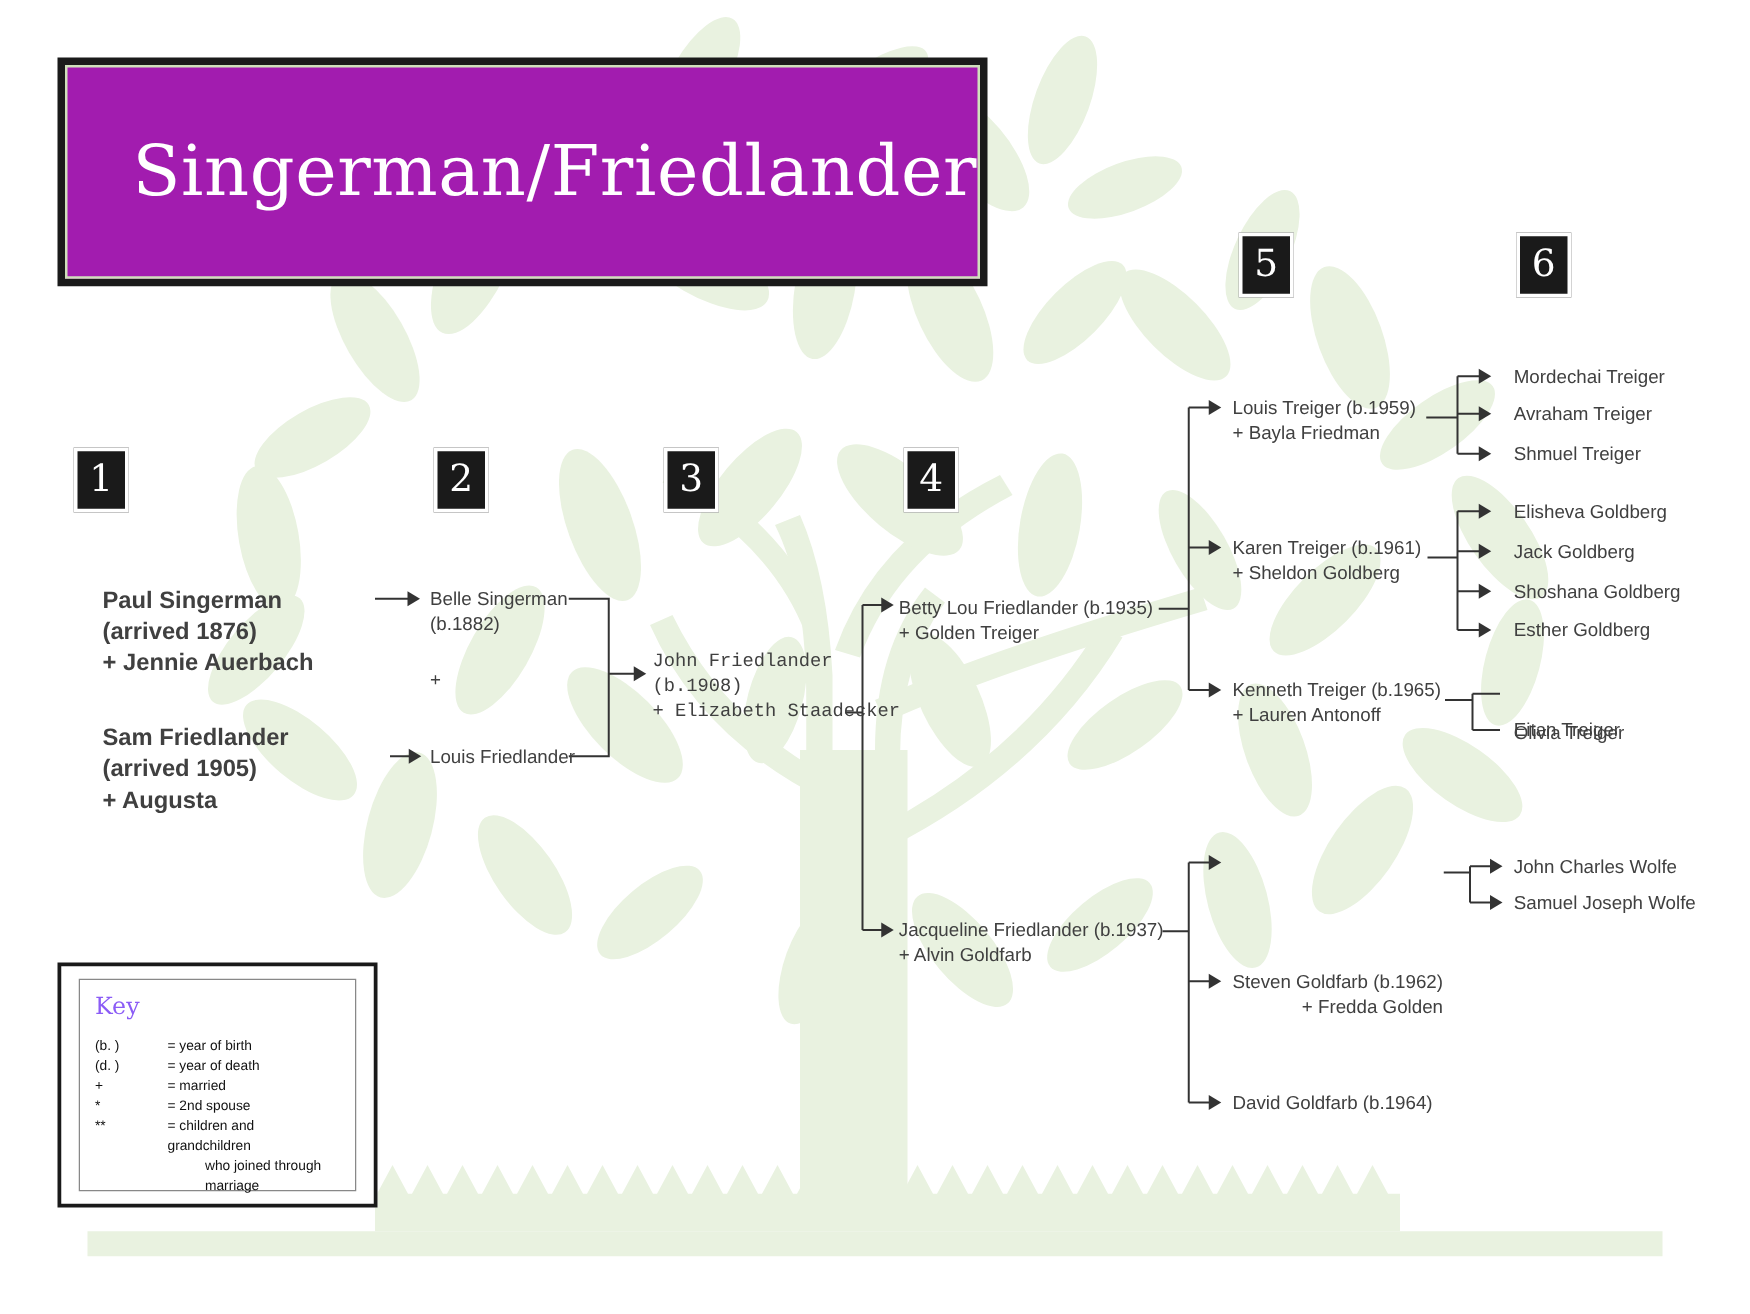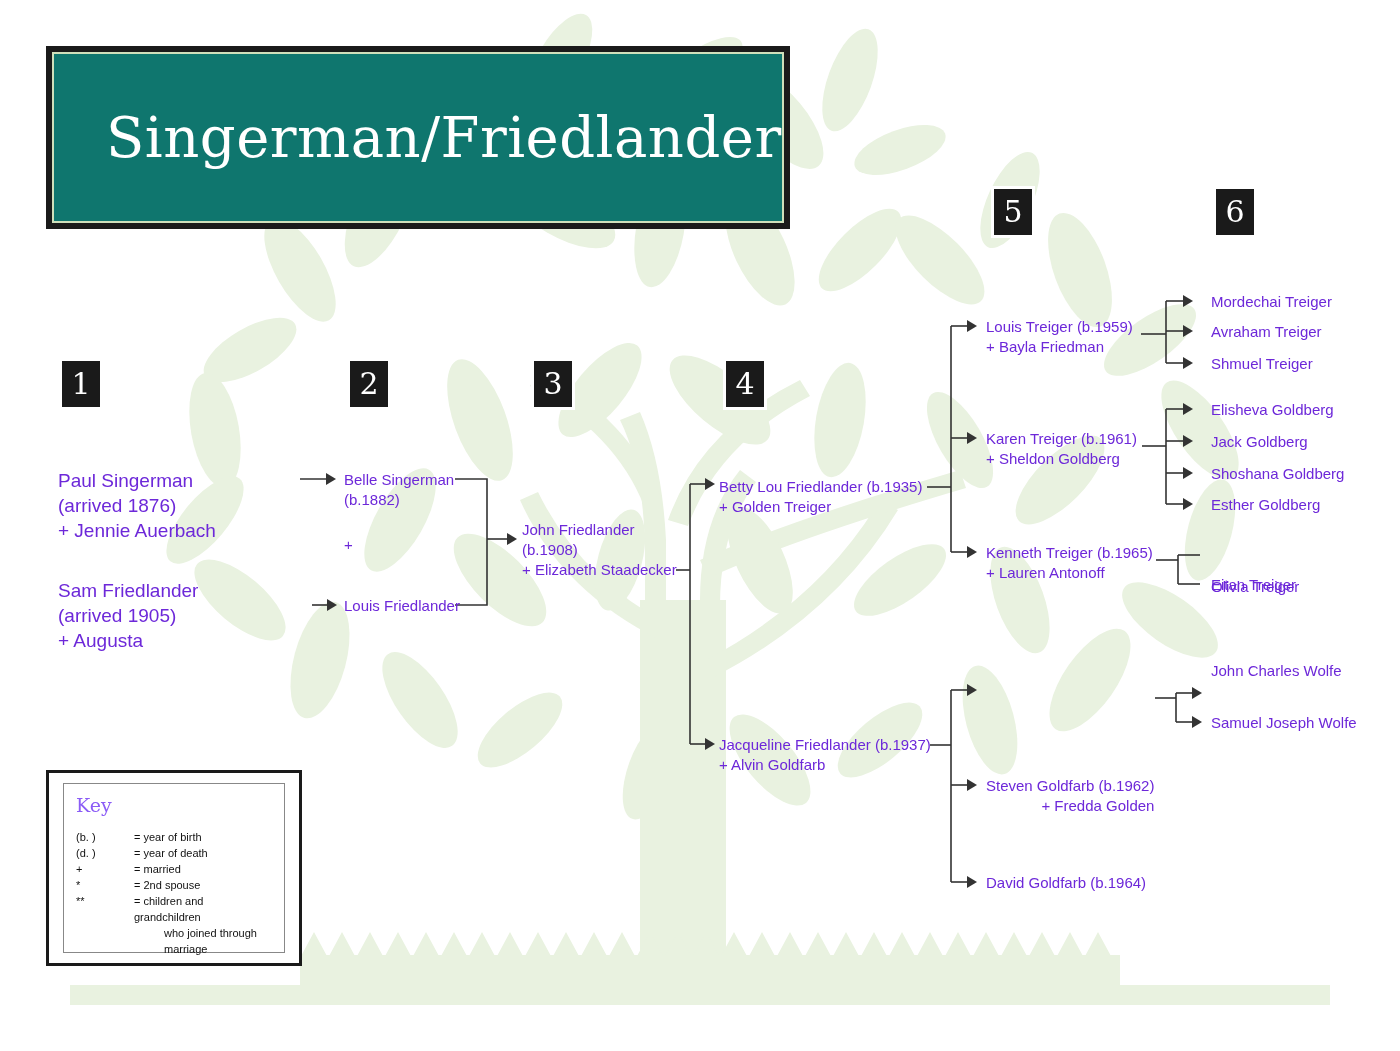--- a/index.html
+++ b/index.html
@@ -38,21 +38,21 @@
     width: 744px;
     height: 183px;
     background: #1a1a1a;
     padding: 6px;
     box-sizing: border-box;
     z-index: 3;
   }
   #title-inner {
     width: 100%;
     height: 100%;
-    background: #0f766e;
+    background: #a21caf;
     border: 2px solid #cfe0bb;
     box-sizing: border-box;
     display: flex;
     align-items: center;
     padding-left: 52px;
   }
   #title-text {
     font-family: "DejaVu Serif", serif;
     font-size: 56px;
     color: #ffffff;
@@ -78,28 +78,28 @@
     font-family: "DejaVu Serif", serif;
     font-size: 30px;
     color: #ffffff;
     line-height: 1;
   }
 
   
   .person {
     position: absolute;
     z-index: 5;
-    color: #6d28d9;
+    color: #404040;
     line-height: 1.32;
     white-space: nowrap;
   }
   .person .line { display: block; }
-  .gen1 { font-size: 19px; font-weight: normal; }
+  .gen1 { font-size: 19px; font-weight: bold; margin-left: 24px; }
   .gen2 { font-size: 15px; }
-  .gen3 { font-size: 15px; }
+  .gen3 { font-size: 15px; font-family: Liberation Mono, monospace; }
   .gen4 { font-size: 15px; }
   .gen5 { font-size: 15px; }
   .gen6 { font-size: 15px; }
 
   
   #connectors {
     position: absolute;
     left: 0; top: 0;
     width: 1400px;
     height: 1051px;
@@ -482,21 +482,21 @@
   </div>
   <div class="person gen6" style="left:1211px; top:495px;">
     <span class="line">Esther Goldberg</span>
   </div>
   <div class="person gen6" style="left:1211px; top:546px;margin-top:31px;">
     <span class="line">Olivia Treiger</span>
   </div>
   <div class="person gen6" style="left:1211px; top:575px;">
     <span class="line">Eitan Treiger</span>
   </div>
-  <div class="person gen6" style="left:1211px; top:661px;">
+  <div class="person gen6" style="left:1211px; top:684px;">
     <span class="line">John Charles Wolfe</span>
   </div>
   <div class="person gen6" style="left:1211px; top:713px;">
     <span class="line">Samuel Joseph Wolfe</span>
   </div>
 
   <div id="key-box">
     <div id="key-inner">
       <div id="key-title">Key</div>
 

